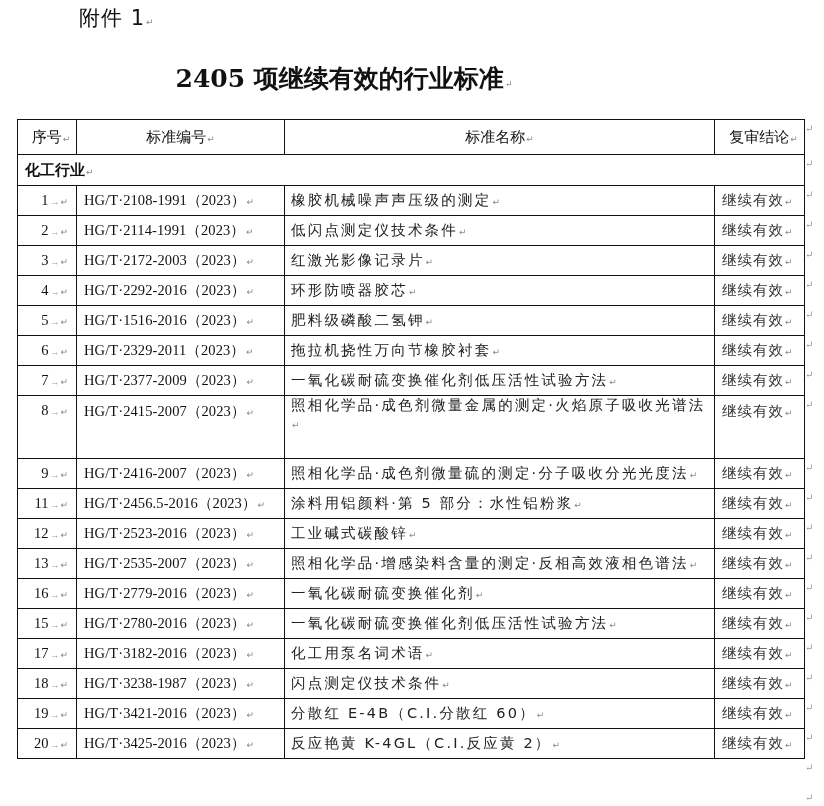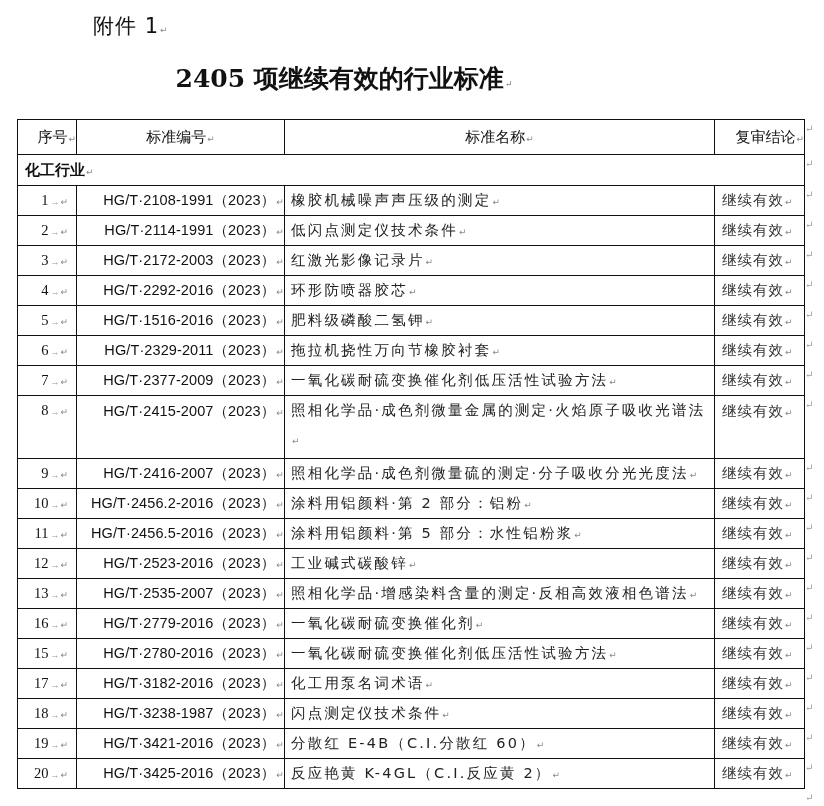--- a/index.html
+++ b/index.html
@@ -2,23 +2,23 @@
 <html><head>
 <meta charset="utf-8">
 <style>
   html, body { margin: 0; padding: 0; background: #ffffff; }
   body {
     width: 824px; height: 806px; overflow: hidden; position: relative;
     font-family: "DejaVu Serif", "Liberation Serif", serif;
     color: #111;
   }
   .attach {
-    position: absolute; left: 93px; top: 4px;
+    position: absolute; left: 79px; top: 4px;
     font-family: "DejaVu Sans", "Liberation Sans", sans-serif;
-    font-size: 21px; color: #111; letter-spacing: 1px; margin-top: 8px;
+    font-size: 21px; color: #111; letter-spacing: 1px;
   }
   .title {
     position: absolute; left: 0; width: 676px; top: 62px; text-align: center;
     font-family: "DejaVu Serif", "Liberation Serif", serif;
     font-weight: bold; font-size: 25px; color: #111;
     padding-left: 12px; box-sizing: border-box;
   }
   .pm { color: #888; font-size: 9px; font-weight: normal; margin-left: 1px; vertical-align: baseline; }
   .pm-out { position: absolute; left: 805px; color: #999; font-size: 10px; line-height: 10px; }
 
@@ -33,35 +33,35 @@
   .c1 { width: 59px; }
   .c2 { width: 208px; }
   .c3 { width: 430px; }
   .c4 { width: 90px; }
 
   th {
     height: 34px; font-weight: normal;
     font-family: "DejaVu Sans", "Liberation Sans", sans-serif;
     font-size: 15px; color: #111;
   }
-  th.h1, th.h4 { text-align: right; padding-left: 8px !important; }
+  th.h1, th.h4 { text-align: center; padding-left: 8px !important; }
   th.h2, th.h3 { text-align: center; }
 
   tr.cat td {
     height: 30px; font-weight: bold; font-size: 15px;
     font-family: "DejaVu Sans", "Liberation Sans", sans-serif;
     padding-left: 7px; color: #111;
   }
   tr.row td { height: 29px; font-size: 14.5px; vertical-align: middle; }
   tr.row.tall td { height: 56px; vertical-align: top; }
-  tr.row.tall td.nm { white-space: normal; line-height: 29px; padding-top: 0px; }
+  tr.row.tall td.nm { white-space: normal; line-height: 18px; padding-top: 0px; }
   tr.row.tall td.num, tr.row.tall td.code, tr.row.tall td.res { padding-top: 6px; }
 
   td.num { text-align: right; padding-right: 8px !important; font-family: "Liberation Serif", serif; font-size: 15px; }
-  td.code { padding-left: 7px !important; font-family: Liberation Sans, sans-serif; font-size: 15.5px; letter-spacing: 0.1px; text-align: right; }
+  td.code { padding-left: 7px !important; font-family: Liberation Serif, serif; font-size: 15.5px; letter-spacing: 0.1px; }
   td.nm { padding-left: 6px !important; color: #222; letter-spacing: 2.2px; font-family: "DejaVu Sans", "Liberation Sans", sans-serif; font-size: 13.5px; }
   td.res { padding-left: 7px !important; color: #333; letter-spacing: 1px; font-family: "DejaVu Sans", "Liberation Sans", sans-serif; font-size: 14px; }
   .arrow { color: #999; font-size: 9px; margin-left: 2px; }
 </style>
 </head>
 <body>
 
 <div class="attach"><span>附件 1</span><span class="pm">↵</span></div>
 
 <div class="title"><span>2405 项继续有效的行业标准</span><span class="pm">↵</span></div>
@@ -133,26 +133,20 @@
         <td class="nm"><span>照相化学品·成色剂微量金属的测定·火焰原子吸收光谱法</span><span class="pm">↵</span></td>
         <td class="res"><span>继续有效</span><span class="pm">↵</span></td>
       </tr>
       <tr class="row">
         <td class="num"><span>9</span><span class="arrow">→</span><span class="pm">↵</span></td>
         <td class="code"><span>HG/T·2416-2007（2023）</span><span class="pm">↵</span></td>
         <td class="nm"><span>照相化学品·成色剂微量硫的测定·分子吸收分光光度法</span><span class="pm">↵</span></td>
         <td class="res"><span>继续有效</span><span class="pm">↵</span></td>
       </tr>
       <tr class="row">
-        <td class="num"><span>10</span><span class="arrow">→</span><span class="pm">↵</span></td>
-        <td class="code"><span>HG/T·2456.2-2016（2023）</span><span class="pm">↵</span></td>
-        <td class="nm"><span>涂料用铝颜料·第 2 部分：铝粉</span><span class="pm">↵</span></td>
-        <td class="res"><span>继续有效</span><span class="pm">↵</span></td>
-      </tr>
-      <tr class="row">
         <td class="num"><span>11</span><span class="arrow">→</span><span class="pm">↵</span></td>
         <td class="code"><span>HG/T·2456.5-2016（2023）</span><span class="pm">↵</span></td>
         <td class="nm"><span>涂料用铝颜料·第 5 部分：水性铝粉浆</span><span class="pm">↵</span></td>
         <td class="res"><span>继续有效</span><span class="pm">↵</span></td>
       </tr>
       <tr class="row">
         <td class="num"><span>12</span><span class="arrow">→</span><span class="pm">↵</span></td>
         <td class="code"><span>HG/T·2523-2016（2023）</span><span class="pm">↵</span></td>
         <td class="nm"><span>工业碱式碳酸锌</span><span class="pm">↵</span></td>
         <td class="res"><span>继续有效</span><span class="pm">↵</span></td>

